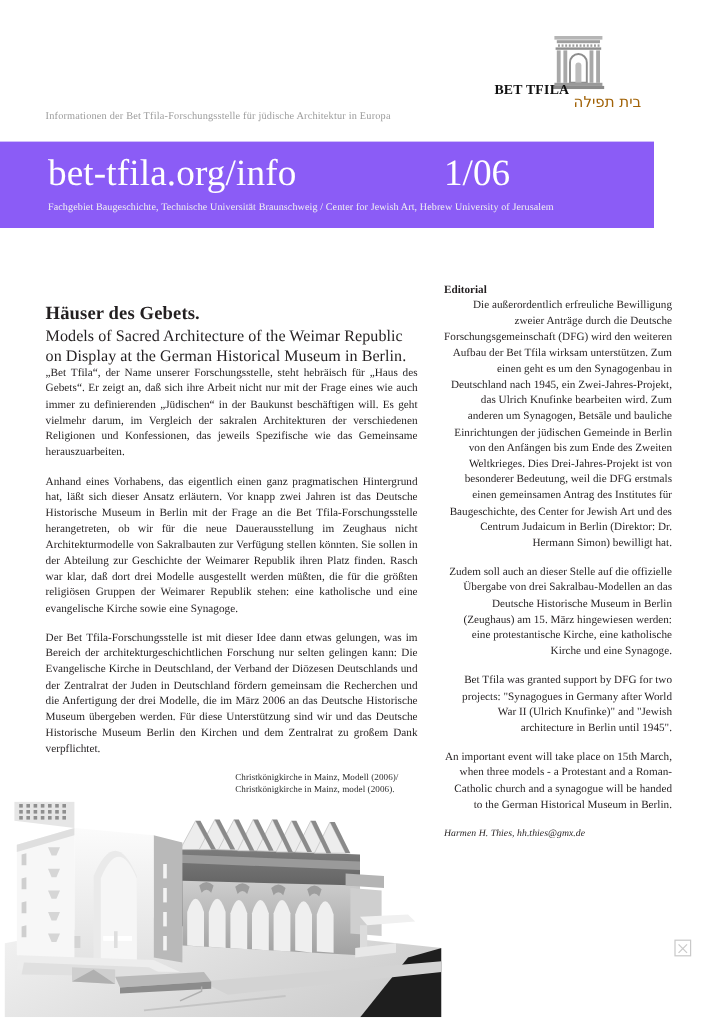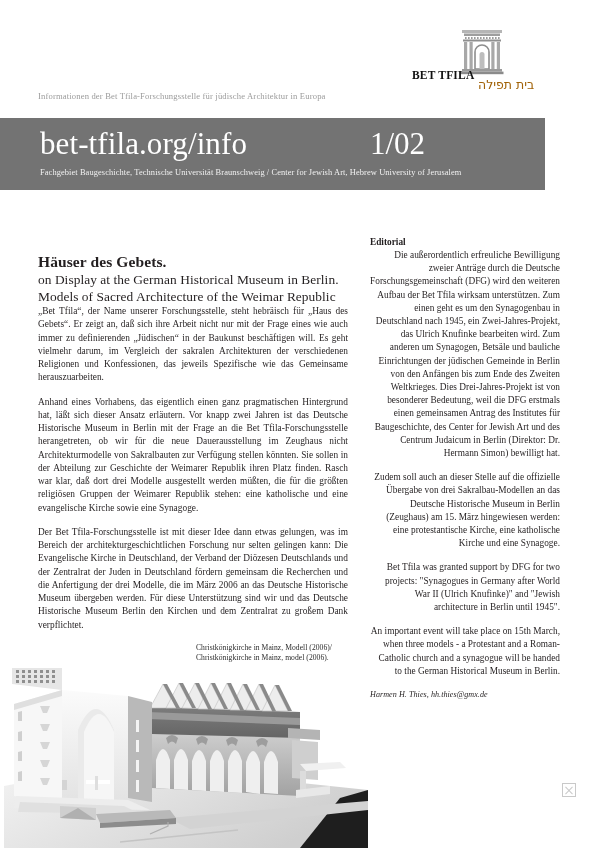--- a/index.html
+++ b/index.html
@@ -74,21 +74,21 @@
     white-space: nowrap;
   }
 
   
   .banner {
     position: absolute;
     left: 0;
     top: 118px;
     width: 545px;
     height: 72px;
-    background: #737373;
+    background: #8b5cf6;
   }
   .banner-title {
     position: absolute;
     left: 40px;
     top: 7px;
     font-size: 31px;
     line-height: 38px;
     color: #ffffff;
     letter-spacing: 0.1px;
     white-space: nowrap;
@@ -254,28 +254,28 @@
       </svg>
       <div class="logo-wordmark">BET TFILA</div>
       <div class="logo-hebrew">בית תפילה</div>
     </div>
 
     <div class="info-line">Informationen der Bet Tfila-Forschungsstelle für jüdische Architektur in Europa</div>
   </div>
 
   <div class="banner">
     <div class="banner-title">bet-tfila.org/info</div>
-    <div class="banner-issue">1/02</div>
+    <div class="banner-issue">1/06</div>
     <div class="banner-sub">Fachgebiet Baugeschichte, Technische Universität Braunschweig / Center for Jewish Art, Hebrew University of Jerusalem</div>
   </div>
 
   <div class="col-left">
     <h1 class="headline">Häuser des Gebets.</h1>
+    <p class="subhead">Models of Sacred Architecture of the Weimar Republic</p>
     <p class="subhead">on Display at the German Historical Museum in Berlin.</p>
-    <p class="subhead">Models of Sacred Architecture of the Weimar Republic</p>
 
     <p class="body-p">„Bet Tfila“, der Name unserer Forschungsstelle, steht hebräisch für „Haus des Gebets“. Er zeigt an, daß sich ihre Arbeit nicht nur mit der Frage eines wie auch immer zu definierenden „Jüdischen“ in der Baukunst beschäftigen will. Es geht vielmehr darum, im Vergleich der sakralen Architekturen der verschiedenen Religionen und Konfessionen, das jeweils Spezifische wie das Gemeinsame herauszuarbeiten.</p>
     <p class="body-p">Anhand eines Vorhabens, das eigentlich einen ganz pragmatischen Hintergrund hat, läßt sich dieser Ansatz erläutern. Vor knapp zwei Jahren ist das Deutsche Historische Museum in Berlin mit der Frage an die Bet Tfila-Forschungsstelle herangetreten, ob wir für die neue Dauerausstellung im Zeughaus nicht Architekturmodelle von Sakralbauten zur Verfügung stellen könnten. Sie sollen in der Abteilung zur Geschichte der Weimarer Republik ihren Platz finden. Rasch war klar, daß dort drei Modelle ausgestellt werden müßten, die für die größten religiösen Gruppen der Weimarer Republik stehen: eine katholische und eine evangelische Kirche sowie eine Synagoge.</p>
     <p class="body-p">Der Bet Tfila-Forschungsstelle ist mit dieser Idee dann etwas gelungen, was im Bereich der architekturgeschichtlichen Forschung nur selten gelingen kann: Die Evangelische Kirche in Deutschland, der Verband der Diözesen Deutschlands und der Zentralrat der Juden in Deutschland fördern gemeinsam die Recherchen und die Anfertigung der drei Modelle, die im März 2006 an das Deutsche Historische Museum übergeben werden. Für diese Unterstützung sind wir und das Deutsche Historische Museum Berlin den Kirchen und dem Zentralrat zu großem Dank verpflichtet.</p>
   </div>
 
   <div class="col-right">
     <div class="editorial-title">Editorial</div>
     <p class="body-p">Die außerordentlich erfreuliche Bewilligung zweier Anträge durch die Deutsche Forschungsgemeinschaft (DFG) wird den weiteren Aufbau der Bet Tfila wirksam unterstützen. Zum einen geht es um den Synagogenbau in Deutschland nach 1945, ein Zwei-Jahres-Projekt, das Ulrich Knufinke bearbeiten wird. Zum anderen um Synagogen, Betsäle und bauliche Einrichtungen der jüdischen Gemeinde in Berlin von den Anfängen bis zum Ende des Zweiten Weltkrieges. Dies Drei-Jahres-Projekt ist von besonderer Bedeutung, weil die DFG erstmals einen gemeinsamen Antrag des Institutes für Baugeschichte, des Center for Jewish Art und des Centrum Judaicum in Berlin (Direktor: Dr. Hermann Simon) bewilligt hat.</p>
     <p class="body-p">Zudem soll auch an dieser Stelle auf die offizielle Übergabe von drei Sakralbau-Modellen an das Deutsche Historische Museum in Berlin (Zeughaus) am 15. März hingewiesen werden: eine protestantische Kirche, eine katholische Kirche und eine Synagoge.</p>

